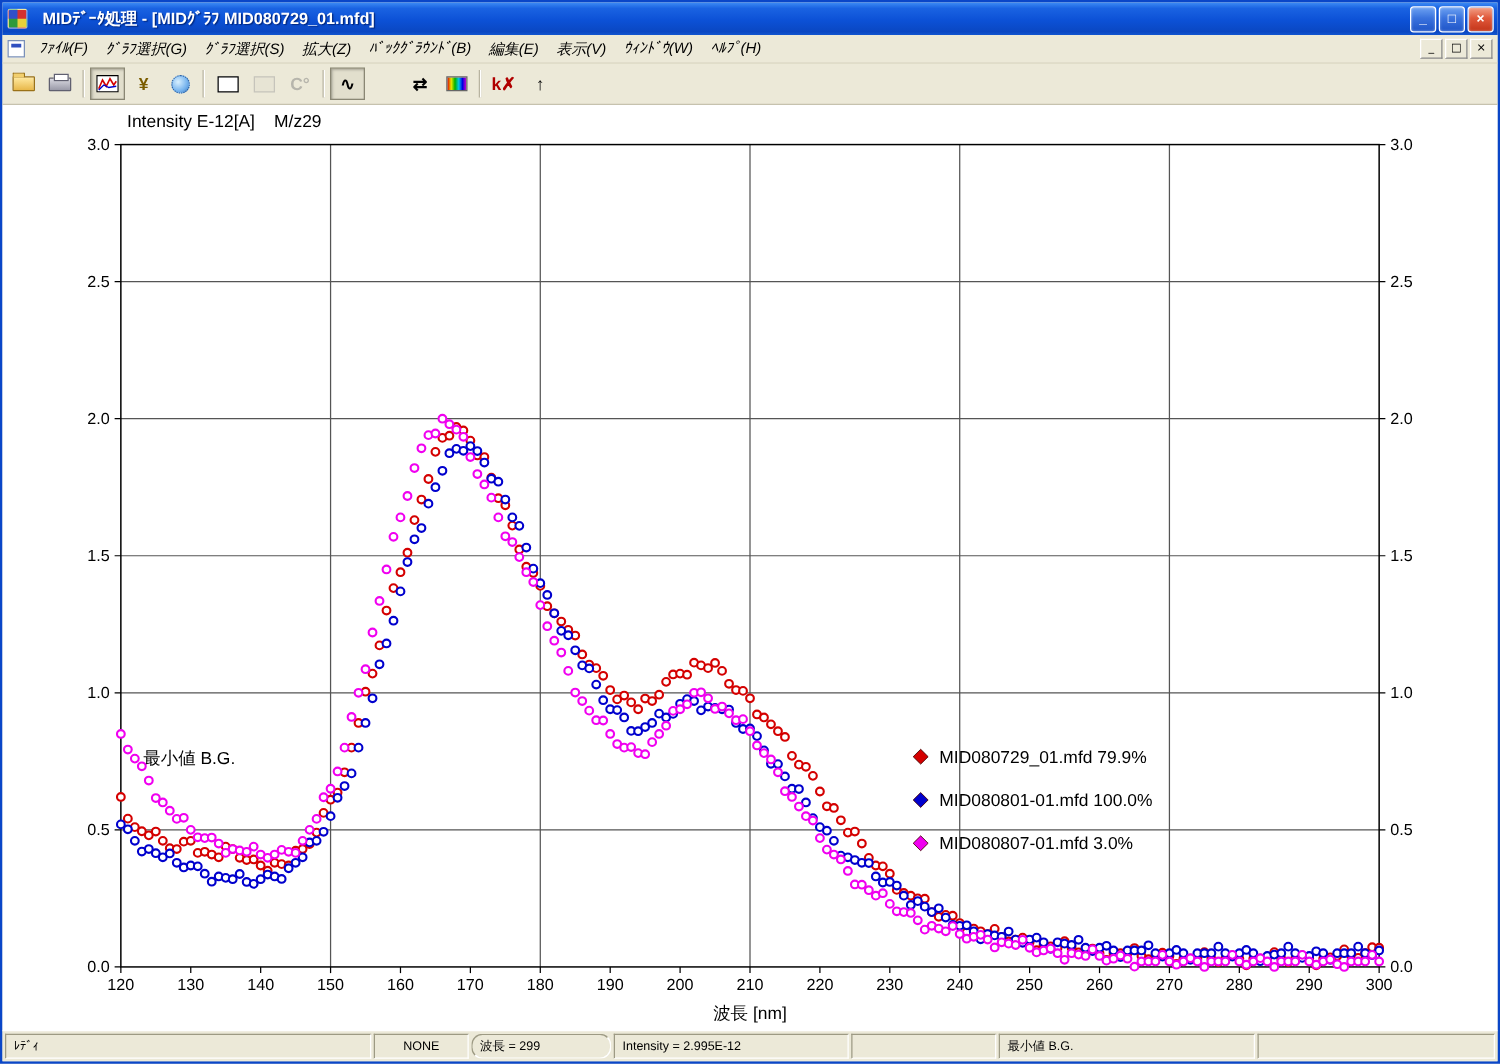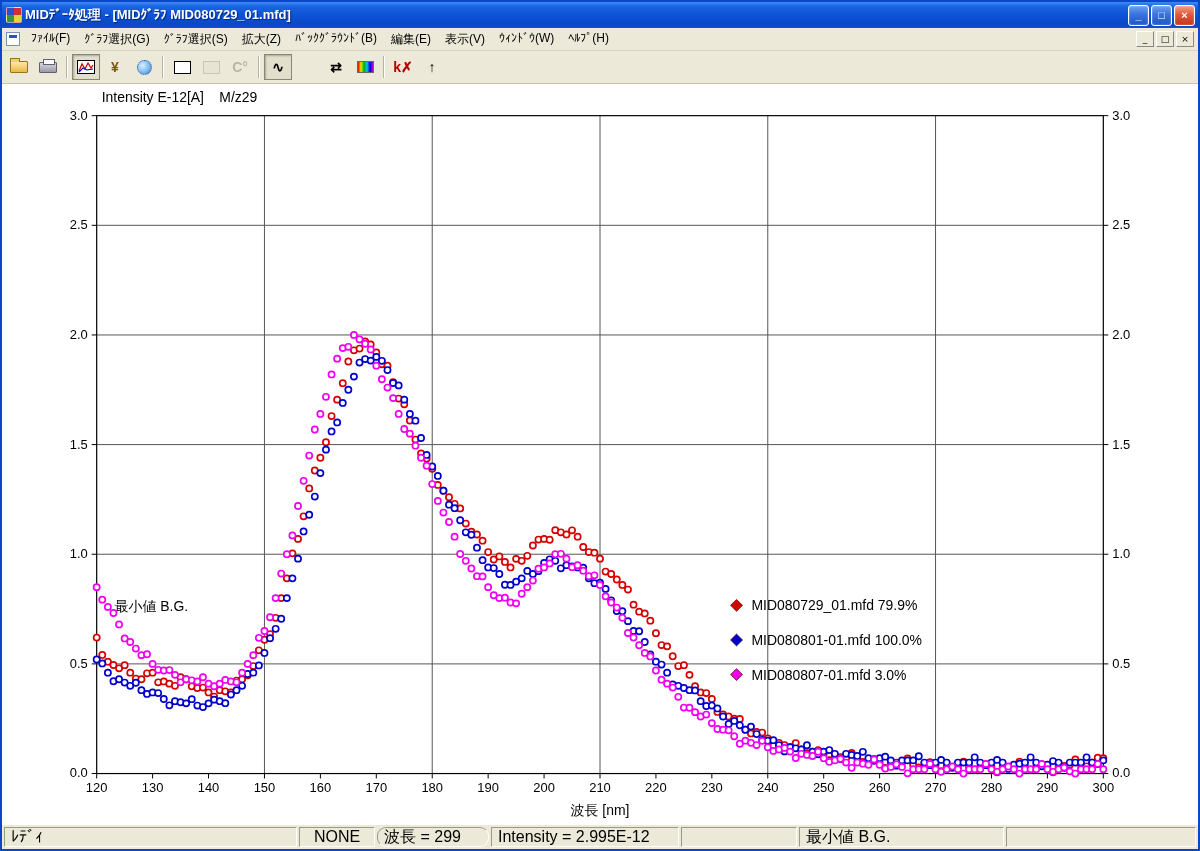--- a/index.html
+++ b/index.html
@@ -7,21 +7,21 @@
     width:1200px;height:851px;overflow:hidden;
     font-family:"Liberation Sans","DejaVu Sans",sans-serif;
     background:#ece9d8;
   }
   .window{
     position:absolute;inset:0;display:flex;flex-direction:column;
     box-sizing:border-box;border:2px solid #0a46c8;
   }
   
   .titlebar{
-    height:26px;flex:0 0 26px;display:flex;align-items:center;gap:3px;
+    height:26px;flex:0 0 26px;display:flex;align-items:center;gap:12px;
     padding:0 3px 0 4px;
     background:linear-gradient(180deg,#3c8bf5 0%,#1a63e2 18%,#0c51d6 55%,#0a47c2 90%,#1255d0 100%);
     color:#fff;font-weight:bold;font-size:13px;
     text-shadow:1px 1px 1px #00257a;
   }
   .app-icon{
     width:16px;height:16px;border-radius:2px;flex:0 0 16px;
     background:conic-gradient(#d43030 0deg 90deg,#e8d23a 90deg 180deg,#2f9a3a 180deg 270deg,#2f50c8 270deg 360deg);
     border:1px solid rgba(255,255,255,.5);box-sizing:border-box;
   }
@@ -41,21 +41,21 @@
     height:22px;flex:0 0 22px;background:#ece9d8;display:flex;align-items:center;
     font-size:12px;border-bottom:1px solid #d6d2be;padding-left:2px;
   }
   .doc-icon{
     width:14px;height:14px;margin:0 4px 0 2px;background:#fff;
     border:1px solid #7a90b8;box-sizing:border-box;position:relative;
   }
   .doc-icon::after{
     content:"";position:absolute;left:2px;top:2px;width:8px;height:3px;background:#3050c0;
   }
-  .menu-item{padding:12px 7px;color:#000;cursor:default;}
+  .menu-item{padding:12px 7px;color:#000;cursor:default;font-style:italic;}
   .mdi-buttons{margin-left:auto;display:flex;gap:2px;padding-right:4px;}
   .mdi-btn{
     width:18px;height:16px;font-size:9px;line-height:13px;text-align:center;padding:0;
     background:#ece9d8;border:1px solid;border-color:#fff #888 #888 #fff;color:#000;
     font-family:"DejaVu Sans",sans-serif;
   }
   
   .toolbar{
     height:30px;flex:0 0 30px;background:#ece9d8;display:flex;align-items:center;
     padding:1px 3px;gap:1px;border-bottom:1px solid #c6c2ae;
@@ -99,21 +99,21 @@
     background:linear-gradient(90deg,#e00000,#e8e800,#00b000,#00c8e8,#0000e0,#d000d0);
   }
   .icon-chart{width:18px;height:14px;display:block;}
   
   .chart-area{flex:1 1 auto;background:#fff;position:relative;}
   .chart-area svg{position:absolute;inset:0;width:100%;height:100%;}
   svg text{font-family:"Liberation Sans","DejaVu Sans",sans-serif;fill:#000;}
   
   .statusbar{
     height:25px;flex:0 0 25px;background:#ece9d8;border-top:1px solid #fff;
-    display:flex;gap:2px;padding:2px 2px 2px 2px;box-sizing:border-box;font-size:16px;
+    display:flex;gap:2px;padding:2px 2px 2px 2px;box-sizing:border-box;font-size:10px;
   }
   .panel{
     border:1px solid;border-color:#9d9a84 #fff #fff #9d9a84;
     padding:0 6px;display:flex;align-items:center;white-space:nowrap;overflow:hidden;
     box-sizing:border-box;
   }
   .panel.center{justify-content:center;}
   .panel.grow{flex:1 1 auto;}
 </style>
 </head>

